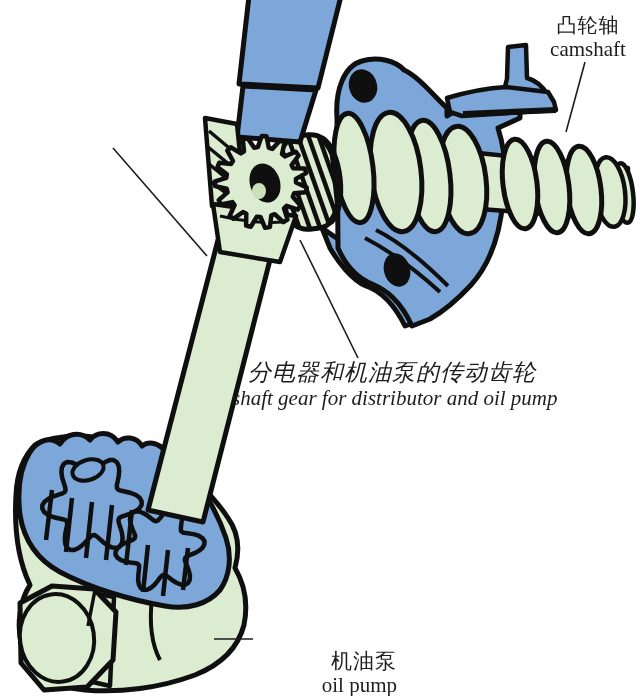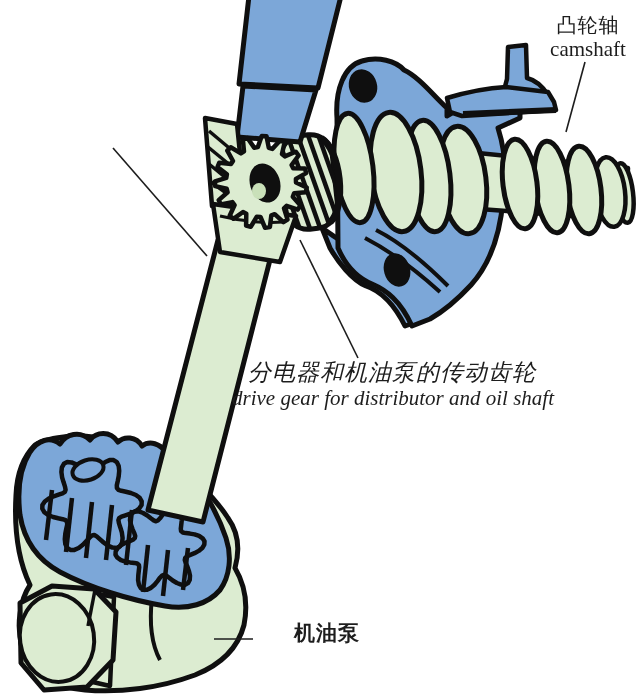--- a/index.html
+++ b/index.html
@@ -25,21 +25,21 @@
     position:absolute;color:var(--text);text-align:center;line-height:1.15;
     font-family:"Liberation Serif", serif;white-space:nowrap;
   }
   .label .zh{font-size:22px;letter-spacing:1px;display:block;}
   .label .en{font-size:21px;display:block;}
   .label-camshaft{left:518px;top:14px;width:140px;}
   .label-camshaft .zh{font-size:20px;}
   .label-distributor{left:28px;top:94px;width:190px;}
   .label-drivegear{left:232px;top:360px;width:320px;font-style:italic;}
   .label-drivegear .zh{font-size:23px;}
-  .label-oilpump{left:257px;top:621px;width:140px;text-align:center;font-weight:bold;}
+  .label-oilpump{left:257px;top:649px;width:140px;text-align:right;}
   .label-oilpump .zh{font-size:21px;}
 </style>
 </head>
 <body>
 
 <div class="stage">
 
   <svg width="640" height="696" viewBox="0 0 640 696">
 
     <g>
@@ -158,20 +158,21 @@
   </svg>
 
   <div class="label label-camshaft">
     <span class="zh">凸轮轴</span>
     <span class="en">camshaft</span>
   </div>
 
 
   <div class="label label-drivegear">
     <span class="zh">分电器和机油泵的传动齿轮</span>
-    <span class="en">drive gear for distributor and oil shaft</span>
+    <span class="en">shaft gear for distributor and oil pump</span>
   </div>
 
   <div class="label label-oilpump">
     <span class="zh">机油泵</span>
+    <span class="en">oil pump</span>
   </div>
 
 </div>
 
 </body></html>

